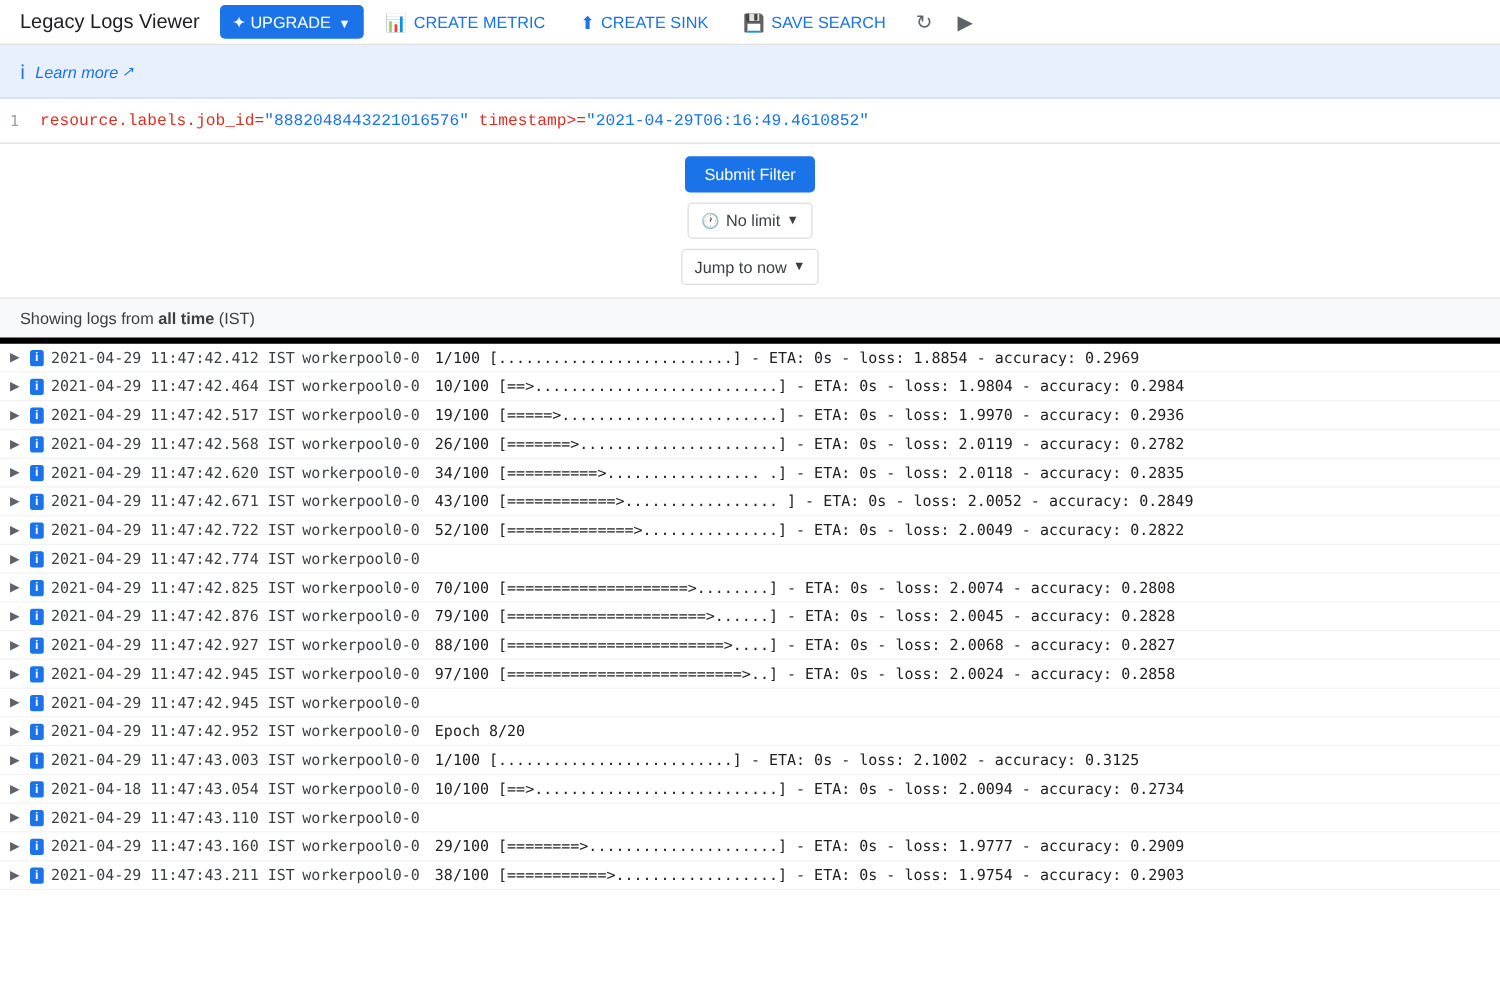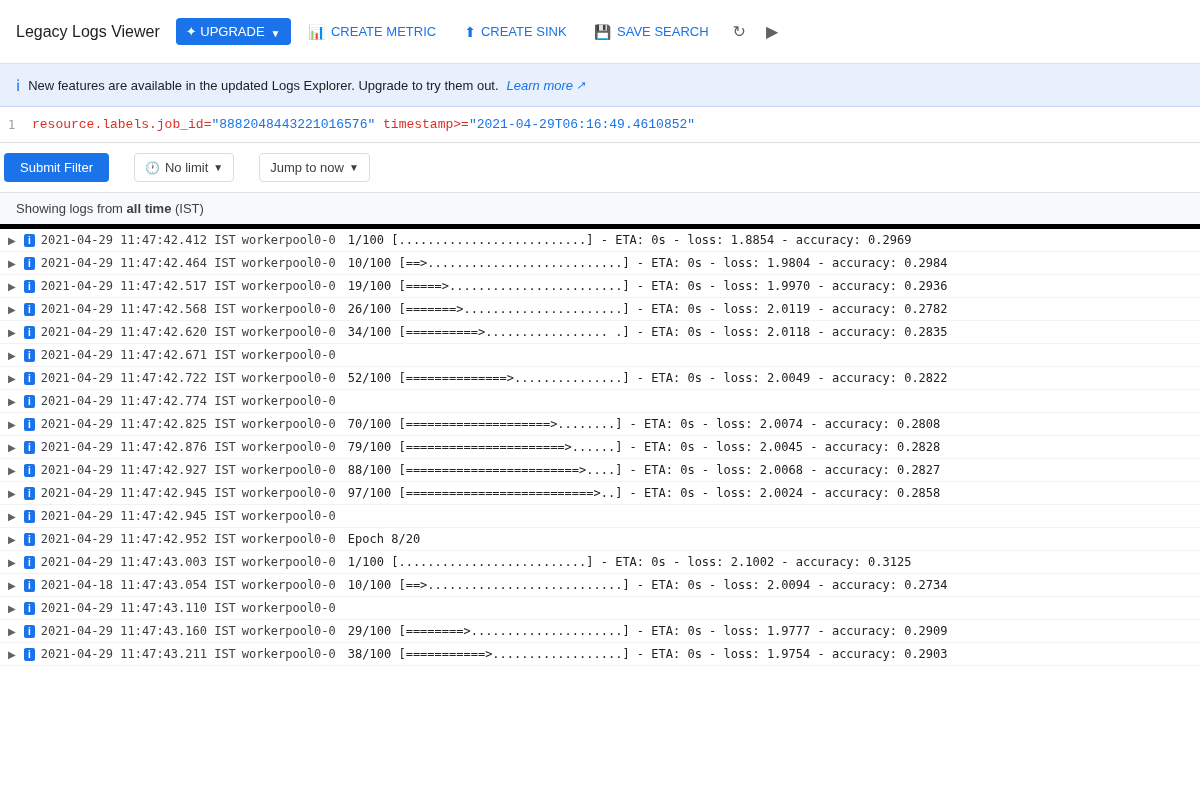--- a/index.html
+++ b/index.html
@@ -3,21 +3,21 @@
   <meta charset="utf-8">
   <style>
     * { box-sizing: border-box; margin: 0; padding: 0; }
     body { font-family: 'Google Sans', Arial, sans-serif; font-size: 13px; background: #fff; color: #202124; }
 
     
     .header {
       display: flex;
       align-items: center;
       padding: 0 16px;
-      height: 64px;
+      height: 36px;
       border-bottom: 1px solid #e0e0e0;
       gap: 8px;
     }
     .header-title {
       font-size: 16px;
       font-weight: 500;
       color: #202124;
       margin-right: 8px;
       white-space: nowrap;
     }
@@ -112,22 +112,23 @@
       font-family: 'Courier New', monospace;
       font-size: 13px;
       color: #d93025;
     }
 
     
     .toolbar {
       display: flex;
       align-items: center;
       padding: 10px 4px;
-      gap: 25px;
+      gap: 8px;
       border-bottom: 1px solid #e0e0e0;
+      flex-direction: column;
     }
     .submit-btn {
       background: #1a73e8;
       color: #fff;
       border: none;
       border-radius: 4px;
       padding: 7px 16px;
       font-size: 13px;
       font-weight: 500;
       cursor: pointer;
@@ -231,21 +232,20 @@
   <button class="header-icon-btn">
     <span>↻</span>
   </button>
   <button class="header-icon-btn">
     <span>▶</span>
   </button>
 </div>
 
 <div class="info-banner">
   <span class="info-icon">ℹ</span>
-  <span>New features are available in the updated Logs Explorer. Upgrade to try them out.</span>
   <a class="info-link" href="#">
     <span>Learn more</span>
     <span style="font-size:11px;">↗</span>
   </a>
 </div>
 
 <div class="query-area">
   <div class="query-line">
     <span class="line-num">1</span>
     <span class="query-text" style="color:#d93025;">resource.labels.job_id=<span style="color:#1a73e8;">"8882048443221016576"</span> timestamp&gt;=<span style="color:#1a73e8;">"2021-04-29T06:16:49.4610852"</span></span>
@@ -304,20 +304,21 @@
       <span class="info-badge">i</span>
       <span class="log-timestamp">2021-04-29  11:47:42.620 IST</span>
       <span class="log-source">workerpool0-0</span>
       <span class="log-message">34/100 [==========&gt;................. .] - ETA: 0s - loss: 2.0118 - accuracy: 0.2835</span>
     </div>
       <div class="log-row">
       <span class="expand-arrow">▶</span>
       <span class="info-badge">i</span>
       <span class="log-timestamp">2021-04-29  11:47:42.671 IST</span>
       <span class="log-source">workerpool0-0</span>
+      <span class="log-message">43/100 [============&gt;................. ] - ETA: 0s - loss: 2.0052 - accuracy: 0.2849</span>
     </div>
       <div class="log-row">
       <span class="expand-arrow">▶</span>
       <span class="info-badge">i</span>
       <span class="log-timestamp">2021-04-29  11:47:42.722 IST</span>
       <span class="log-source">workerpool0-0</span>
       <span class="log-message">52/100 [==============&gt;...............] - ETA: 0s - loss: 2.0049 - accuracy: 0.2822</span>
     </div>
       <div class="log-row">
       <span class="expand-arrow">▶</span>

